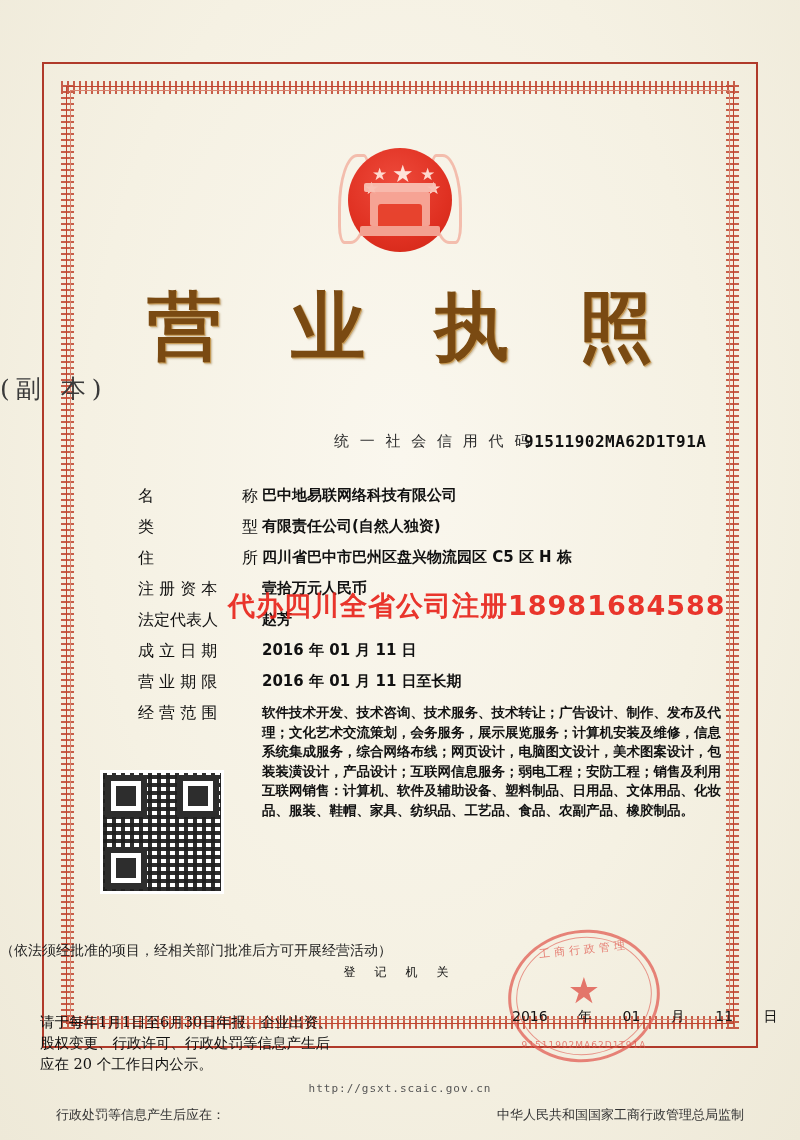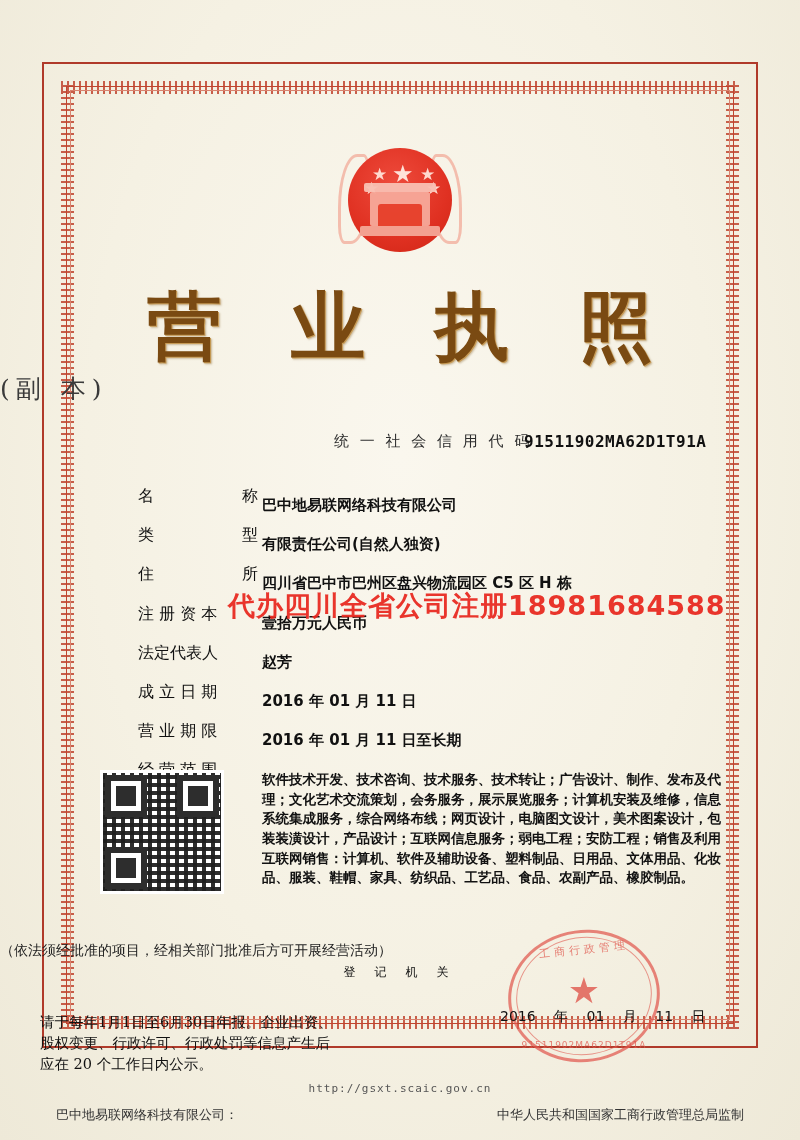--- a/index.html
+++ b/index.html
@@ -130,21 +130,20 @@
     font-size:16px;color:#111;
     display:flex;justify-content:space-between;
   }
   .row .lbl span{display:inline-block;}
   .row .val{
     flex:1;
     font-family:"DejaVu Sans","Liberation Sans",sans-serif;
     font-size:15px;font-weight:bold;color:#111;
     line-height:1.28;
     padding-left:4px;
-    margin-top:10px;
   }
   .row.scope .val{font-size:13.5px;line-height:1.45;font-weight:bold;}
 
   
   .qr{
     position:absolute;left:100px;top:770px;width:118px;height:118px;
     background:#fff;
     padding:3px;
     box-sizing:content-box;
   }
@@ -208,21 +207,21 @@
   .authority{
     position:absolute;left:0;right:0;top:964px;text-align:center;
     font-family:Liberation Serif, serif;
     font-size:12px;letter-spacing:8px;color:#111;
   }
   .issue-date{
     position:absolute;left:500px;top:1008px;
     font-family:"DejaVu Sans","Liberation Sans",sans-serif;
     font-size:14px;color:#111;
   }
-  .issue-date span{margin-right:14px;}
+  .issue-date span{margin-right:14px;margin-left:12px;}
 
   .footnote{
     position:absolute;left:40px;top:1012px;width:300px;
     font-family:"DejaVu Serif","Liberation Serif",serif;
     font-size:14.5px;line-height:1.45;color:#111;
   }
   .gsxt-url{
     position:absolute;left:0;right:0;top:1082px;text-align:center;
     font-family:"DejaVu Sans Mono","Liberation Mono",monospace;
     font-size:11px;color:#555;letter-spacing:1px;
@@ -364,16 +363,16 @@
     <span>2016</span>
     <span>年</span>
     <span>01</span>
     <span>月</span>
     <span>11</span>
     <span>日</span>
   </div>
 
   <div class="footnote">请于每年1月1日至6月30日年报。企业出资、股权变更、行政许可、行政处罚等信息产生后应在 20 个工作日内公示。</div>
   <div class="gsxt-url">http://gsxt.scaic.gov.cn</div>
-  <div class="bottom-left">巴中地易联网络科技有限公司：</div>
+  <div class="bottom-left">行政处罚等信息产生后应在：</div>
   <div class="bottom-right">中华人民共和国国家工商行政管理总局监制</div>
 
 </div>
 
 </body></html>

